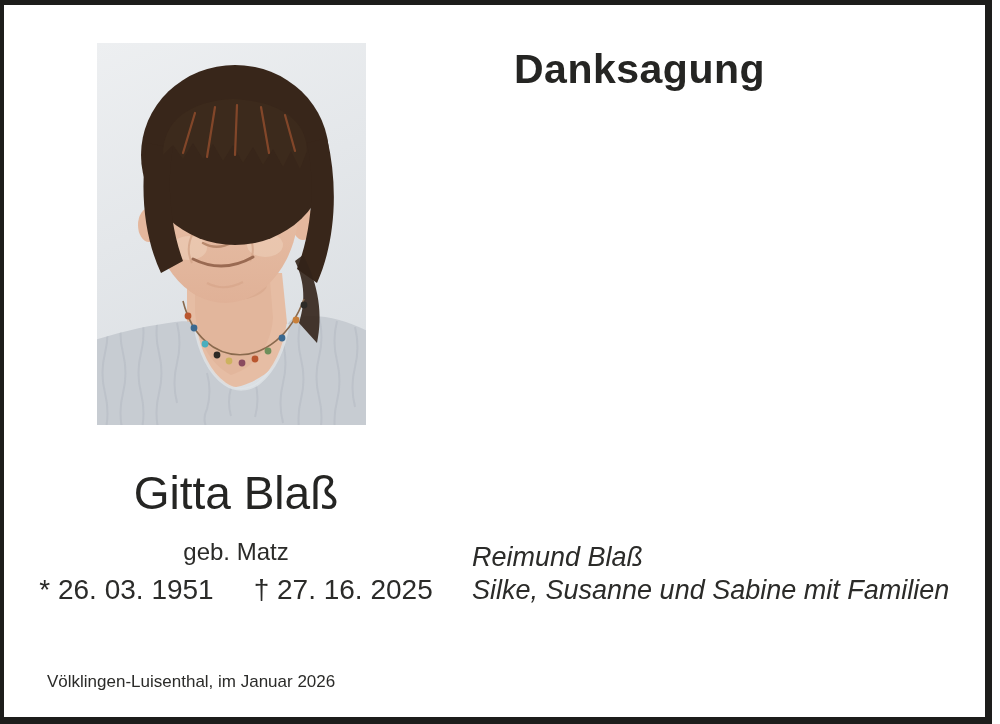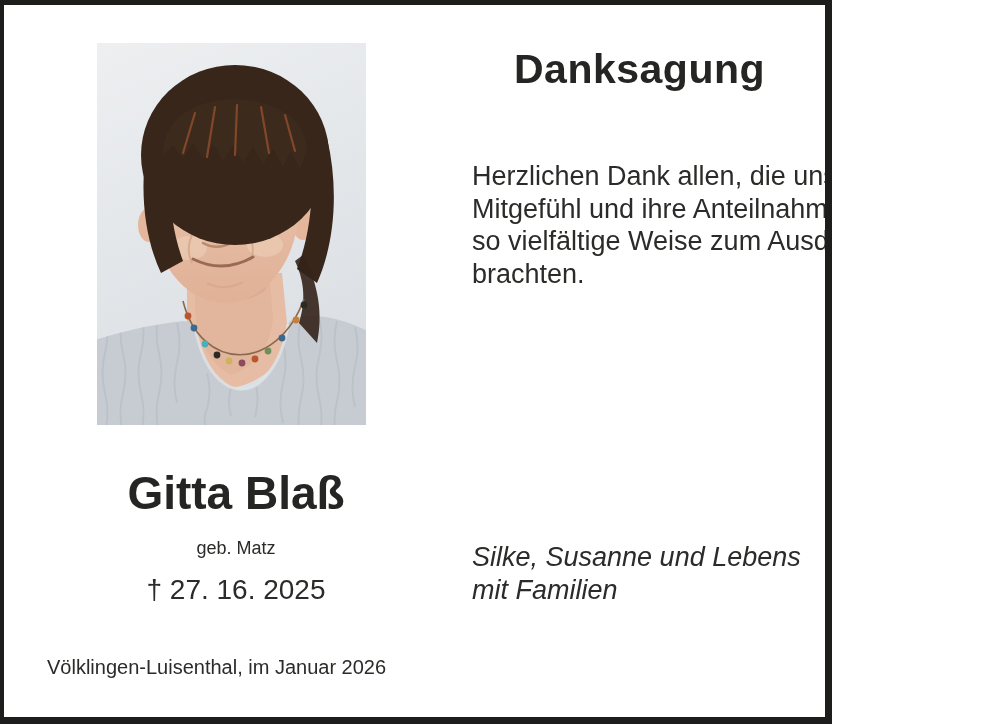--- a/index.html
+++ b/index.html
@@ -3,21 +3,21 @@
 <meta charset="utf-8">
 <style>
   html, body {
     margin: 0;
     padding: 0;
     background: #ffffff;
     font-family: "Liberation Sans", sans-serif;
   }
   .page {
     position: relative;
-    width: 832px;
+    width: 992px;
     height: 724px;
     background: #ffffff;
     overflow: hidden;
     color: #2b2b29;
   }
   .frame {
     position: absolute;
     inset: 0;
     border-style: solid;
     border-color: #1d1d1b;
@@ -68,40 +68,40 @@
 
   .left-block {
     position: absolute;
     left: 40px;
     width: 392px;
     text-align: center;
   }
   .deceased-name {
     top: 466px;
     font-size: 46px;
-    font-weight: 700;
+    font-weight: 400;
     color: #252523;
   }
   .maiden-name {
     top: 538px;
-    font-size: 18px;
+    font-size: 24px;
   }
   .dates-row {
     top: 574px;
     display: flex;
     justify-content: center;
     gap: 40px;
     font-size: 28px;
     white-space: nowrap;
   }
   .closing {
     position: absolute;
     left: 47px;
-    top: 656px;
-    font-size: 20px;
+    top: 672px;
+    font-size: 17px;
     color: #2b2b29;
     white-space: nowrap;
   }
 </style>
 </head>
 <body>
 
 <div class="page">
   <div class="frame"></div>
 
@@ -193,29 +193,27 @@
         <circle cx="171" cy="308" r="3.4" fill="#6e8f5a"></circle>
         <circle cx="185" cy="295" r="3.4" fill="#3a688f"></circle>
         <circle cx="199" cy="277" r="3.4" fill="#c87f3a"></circle>
         <circle cx="207" cy="262" r="3.4" fill="#2d2a26"></circle>
       </g>
     </svg>
   </div>
 
   <div class="title">Danksagung</div>
 
-  <div class="body-text p1">Herzlichen Dank allen, die uns ihr
-Mitgefühl und ihre Anteilnahme auf
-so vielfältige Weise zum Ausdruck
-brachten.</div>
 
   <div class="mourners">
-    <div>Silke, Susanne und Lebens mit Familien</div>
+    <div>Reimund Blaß</div>
+    <div>Silke, Susanne und Sabine mit Familien</div>
   </div>
 
   <div class="left-block deceased-name">Gitta Blaß</div>
   <div class="left-block maiden-name">geb. Matz</div>
   <div class="left-block dates-row">
+    <span>* 26. 03. 1951</span>
     <span>† 27. 16. 2025</span>
   </div>
 
   <div class="closing">Völklingen-Luisenthal, im Januar 2026</div>
 </div>
 
 </body></html>

